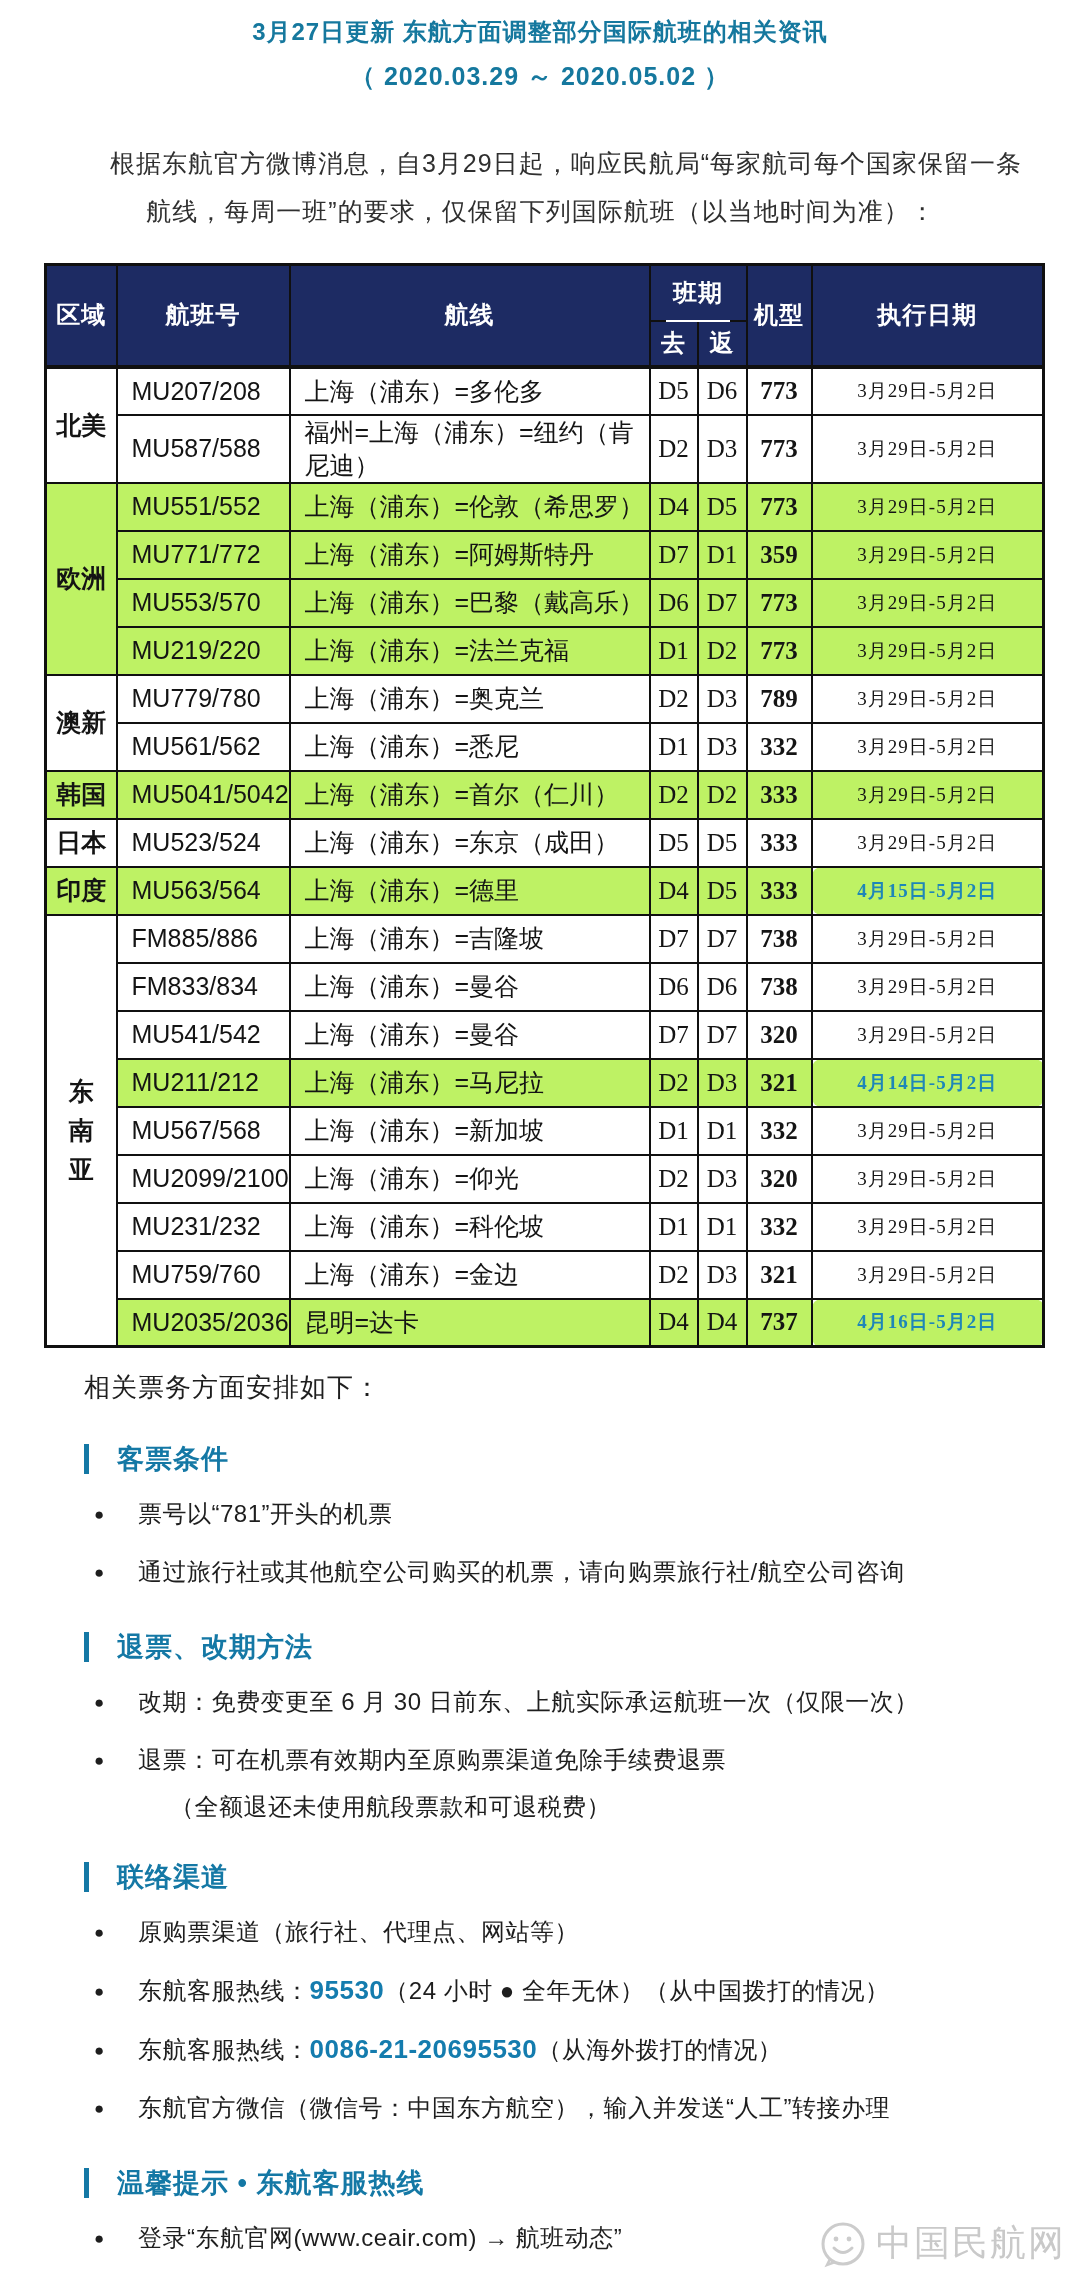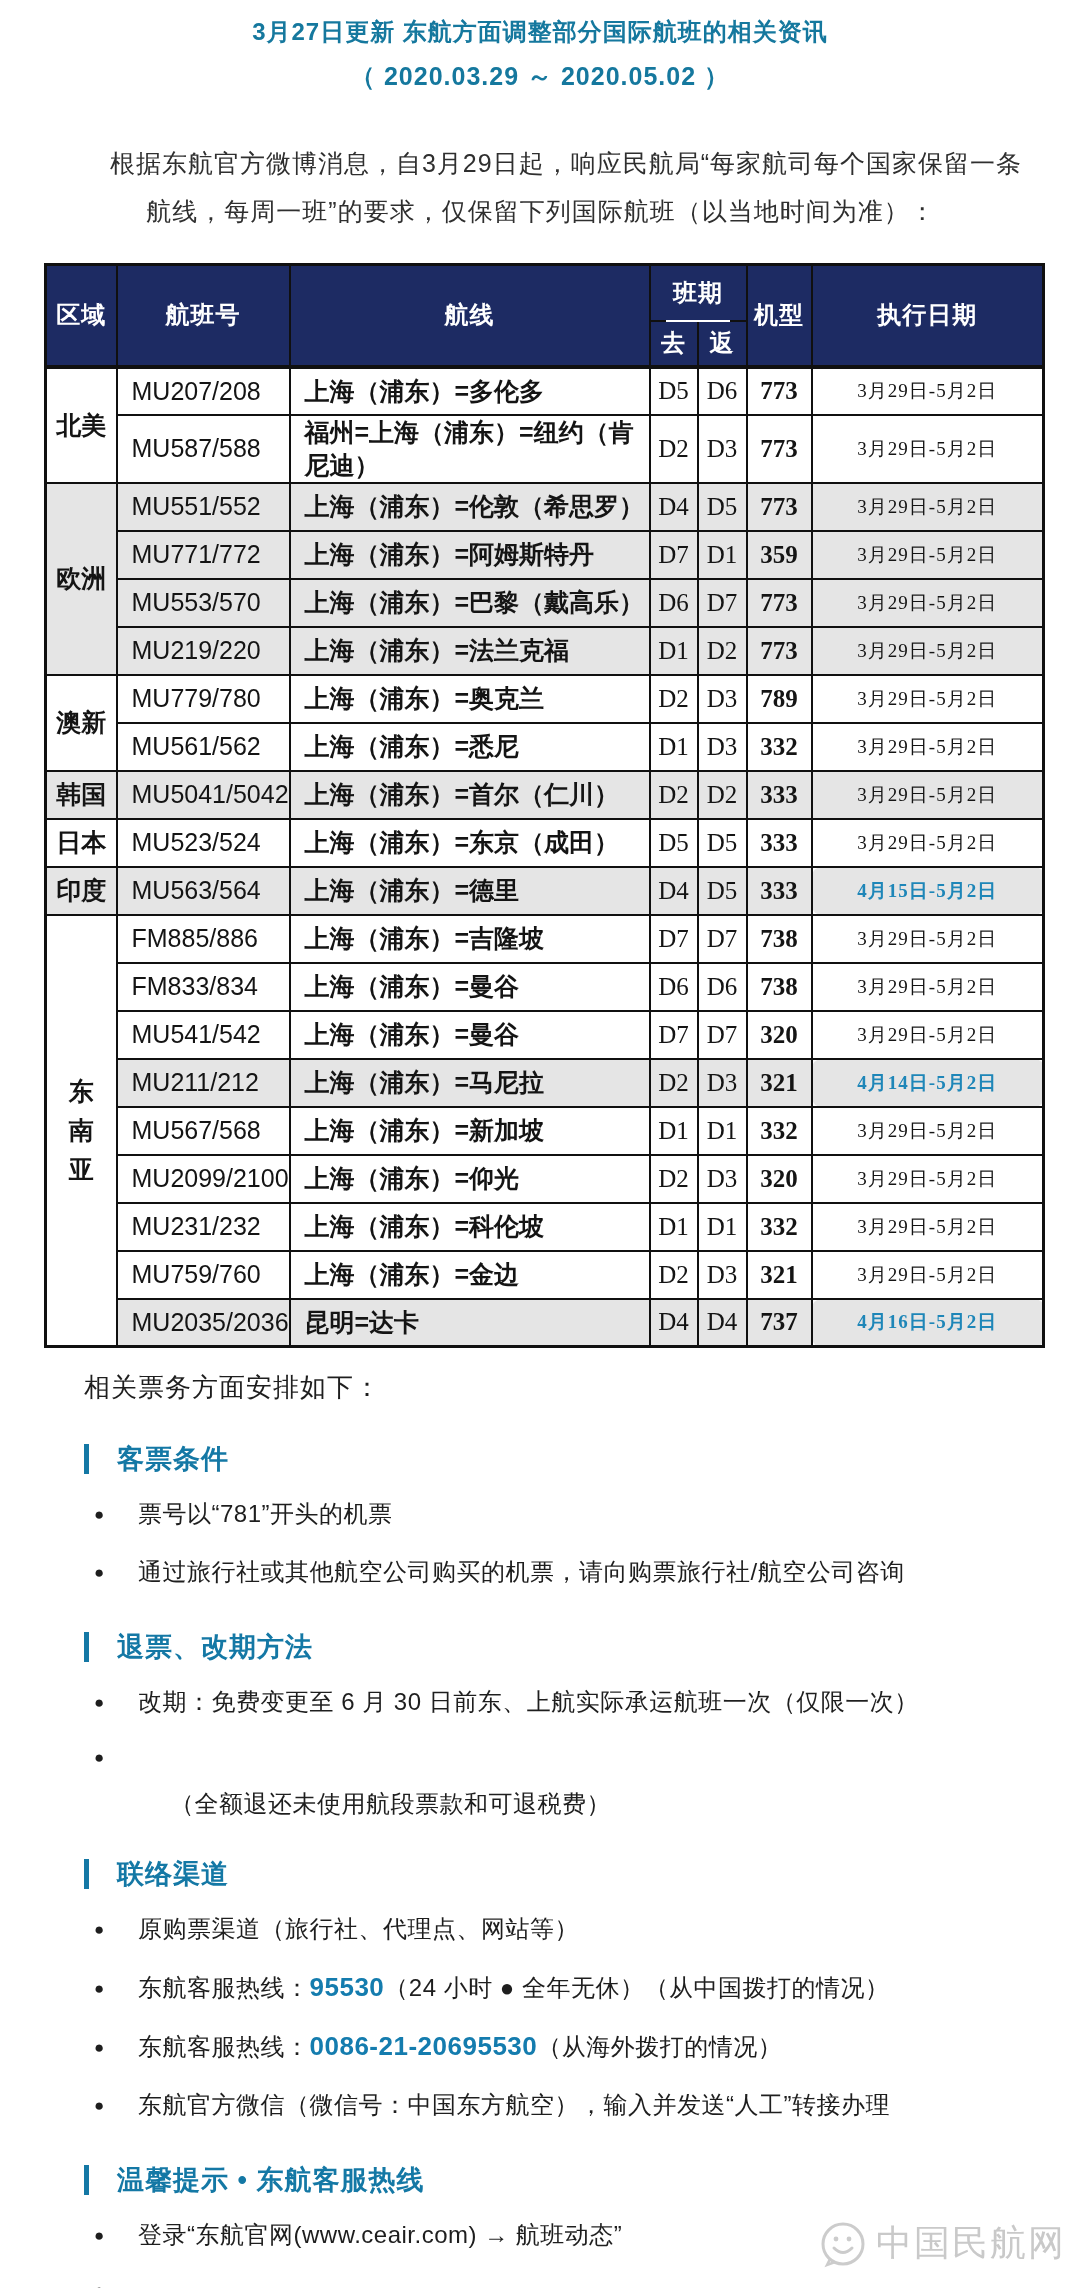--- a/index.html
+++ b/index.html
@@ -38,26 +38,26 @@
   thead th.span2 { height:102px; }
   thead tr.sub th, thead th.span2 { border-bottom:4px solid #101010; }
   th.banqi { position:relative; }
   th.banqi::after {
     content:""; position:absolute; left:16%; right:16%; bottom:-2px;
     height:2px; background:#ffffff;
   }
   tbody td { height:48px; font-size:24px; color:#141414; background:#ffffff; }
   td.region { text-align:center; font-weight:bold; font-size:25px; line-height:1.55; }
   td.flight { padding-left:14px; text-align:left; font-size:25px; }
-  td.route  { padding-left:14px; text-align:left; font-size:25px;font-weight:bold; }
+  td.route  { padding-left:14px; text-align:left; font-size:25px; }
   td.day { text-align:center; font-family:"Liberation Serif", serif; font-size:25px; }
   td.ac  { text-align:center; font-family:"Liberation Serif", serif; font-size:25px; font-weight:bold; }
   td.date{ text-align:center; font-family:"Liberation Serif", serif; font-size:19px; letter-spacing:1px; }
   td.date.blue { color:#1e86b8; font-weight:bold;border-radius:9px; }
-  td.cream { background:#e5e5e5; }
+  td.cream { background:#bef264; }
 
   .note { margin:22px 0 0 84px; font-size:26px; color:#1e1e1e; letter-spacing:1px; }
 
   .sec-head {
     margin:36px 0 0 84px; display:flex; align-items:center;
     color:#1478a5; font-size:27px; font-weight:bold; letter-spacing:1px;gap:16px;
   }
   .sec-head .bar { width:5px; height:30px; background:#1478a5; margin-right:12px; }
 
   .bullet {
@@ -300,20 +300,21 @@
       <div class="sec-head">
         <span class="bar"></span>
         <span>退票、改期方法</span>
       </div>
       <div class="bullet">
         <span class="dot">●</span>
         <span><span>改期：免费变更至 6 月 30 日前东、上航实际承运航班一次（仅限一次）</span></span>
       </div>
       <div class="bullet">
         <span class="dot">●</span>
+        <span><span>退票：可在机票有效期内至原购票渠道免除手续费退票</span></span>
       </div>
       <div class="cont"><span><span>（全额退还未使用航段票款和可退税费）</span></span></div>
       <div class="sec-head">
         <span class="bar"></span>
         <span>联络渠道</span>
       </div>
       <div class="bullet">
         <span class="dot">●</span>
         <span><span>原购票渠道（旅行社、代理点、网站等）</span></span>
       </div>

